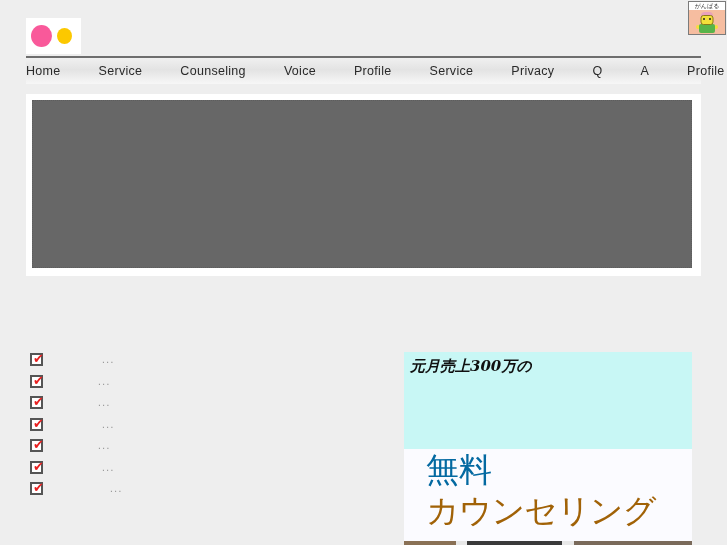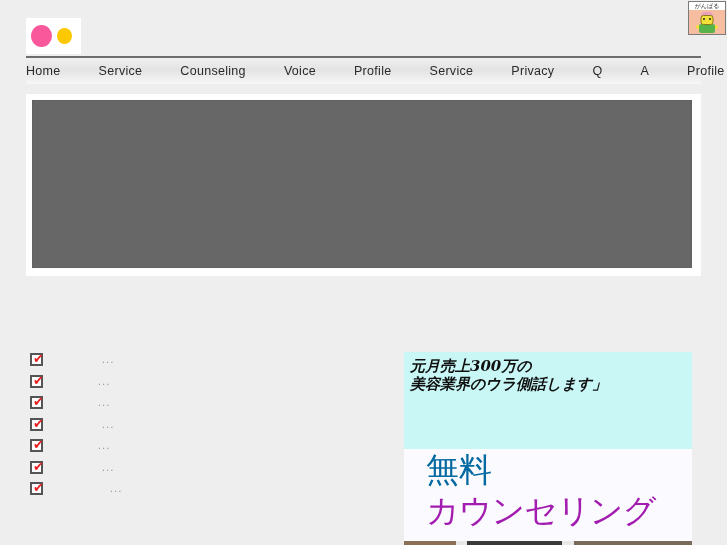--- a/index.html
+++ b/index.html
@@ -246,21 +246,21 @@
     font-family: "DejaVu Sans", sans-serif;
     font-size: 33px;
     line-height: 42px;
     color: #0369a1;
     white-space: nowrap;
   }
   #promo-counseling {
     font-family: "DejaVu Sans", sans-serif;
     font-size: 33px;
     line-height: 40px;
-    color: #a21caf;
+    color: #a16207;
     white-space: nowrap;
     letter-spacing: -1px;
   }
   #promo-strip {
     position: absolute;
     left: 0;
     bottom: 0;
     width: 100%;
     height: 4px;
     background: linear-gradient(to right,
@@ -362,20 +362,19 @@
       <span class="check-mark">✔</span>
     </span>
     <span class="check-text ci6" style="left: 80px;">...</span>
   </div>
 
 </div>
 
 <div id="promo-banner">
   <div id="promo-top">
     <div class="promo-line">元月売上300万の</div>
-    <div class="promo-line">美容業界のウラ側話します」</div>
   </div>
   <div id="promo-bottom">
     <div id="promo-free">無料</div>
     <div id="promo-counseling">カウンセリング</div>
   </div>
   <div id="promo-strip"></div>
 </div>
 
 </body></html>

